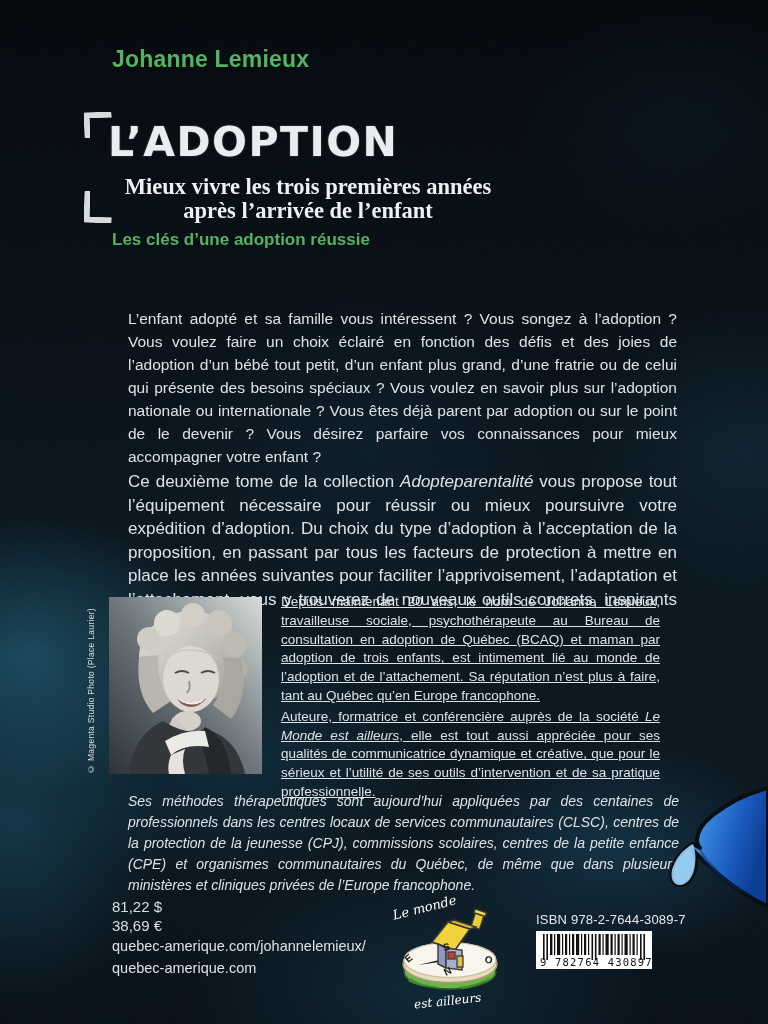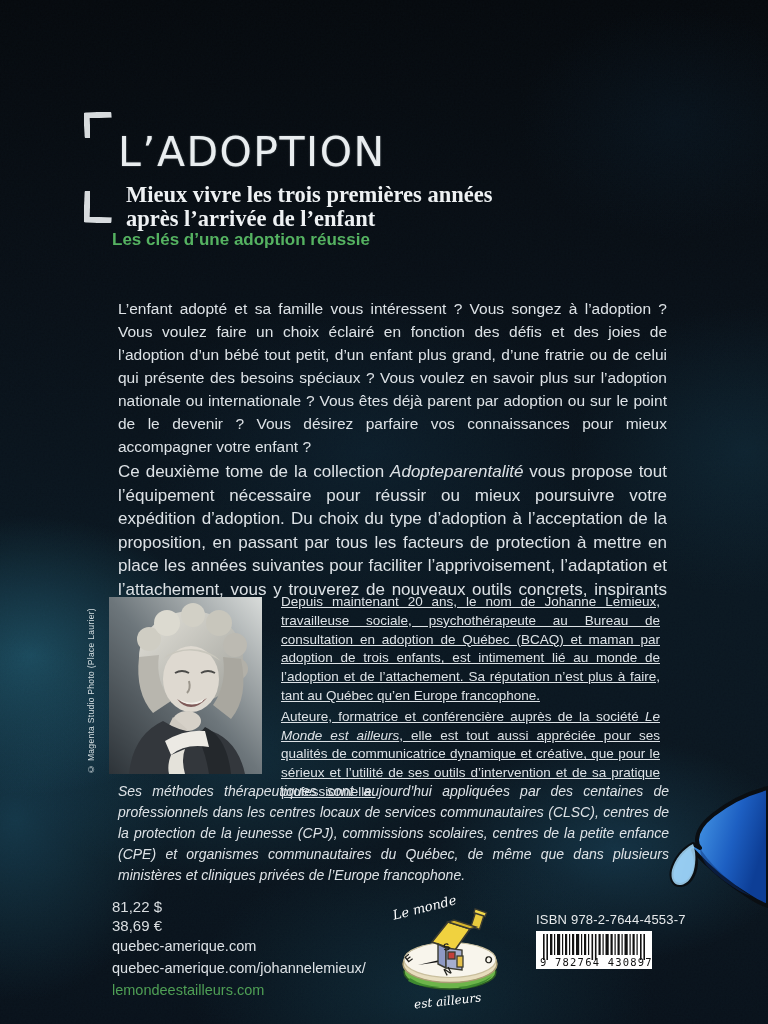--- a/index.html
+++ b/index.html
@@ -15,24 +15,24 @@
       radial-gradient(240px 200px at 97% 44%, rgba(26,78,104,.26), rgba(26,78,104,0) 72%),
       radial-gradient(300px 220px at 48% 44%, rgba(22,64,92,.22), rgba(22,64,92,0) 72%),
       radial-gradient(220px 160px at 88% 12%, rgba(18,52,78,.18), rgba(18,52,78,0) 72%),
       linear-gradient(180deg, #05080c 0%, #080e15 28%, #0a1620 58%, #0a141d 82%, #081019 100%);
   }
   .noise{position:absolute;inset:0;width:100%;height:100%;opacity:.20;mix-blend-mode:screen;pointer-events:none;}
   .author{position:absolute;left:112px;top:46px;font-size:23px;font-weight:bold;color:#55b261;letter-spacing:.2px;}
   .bracket{position:absolute;width:22px;height:20px;opacity:.92;}
   .bracket.top{left:84px;top:112px;border-top:6px solid #e9edef;border-left:6px solid #e9edef;border-radius:2px;transform:rotate(-1.5deg);}
   .bracket.bottom{left:84px;top:191px;height:26px;border-bottom:6px solid #e9edef;border-left:6px solid #e9edef;border-radius:2px;transform:rotate(1deg);}
-  .title{position:absolute;left:108px;top:118px;margin:10px;font-family:"DejaVu Sans",sans-serif;font-size:41px;font-weight:400;color:#e9edef;letter-spacing:1.5px;text-shadow:0 0 2px rgba(225,238,244,.35);}
-  .subtitle{position:absolute;left:110px;top:167px;margin:16px;width:380px;font-family:"Liberation Serif",serif;font-size:22.5px;font-weight:bold;line-height:1.05;color:#eef1f3;}
+  .title{position:absolute;left:108px;top:118px;margin:0;font-family:"DejaVu Sans",sans-serif;font-size:41px;font-weight:700;color:#e9edef;letter-spacing:1.5px;text-shadow:0 0 2px rgba(225,238,244,.35);}
+  .subtitle{position:absolute;left:110px;top:167px;margin:8px;width:380px;font-family:"Liberation Serif",serif;font-size:22.5px;font-weight:bold;line-height:1.05;color:#eef1f3;text-align:center;}
   .tagline{position:absolute;left:112px;top:230px;font-size:17px;font-weight:bold;color:#55b261;}
-  .body{position:absolute;margin:6px;color:#dde2e6;text-align:justify;}
+  .body{position:absolute;margin:16px;color:#dde2e6;text-align:justify;}
   .p1{left:112px;top:291px;width:549px;font-size:15.5px;line-height:23px;}
   .p2{left:112px;top:454px;width:549px;font-size:17px;line-height:23.5px;}
   .p3{left:112px;top:775px;width:551px;font-size:14px;line-height:21px;font-style:italic;}
   .credit{position:absolute;left:86px;top:597px;height:177px;writing-mode:vertical-rl;transform:rotate(180deg);font-size:8.5px;color:#d5dee1;letter-spacing:.3px;white-space:nowrap;}
   .photo{position:absolute;left:109px;top:597px;width:153px;height:177px;}
   .bio-text{position:absolute;left:281px;top:593px;width:379px;color:#dde2e6;font-size:13.5px;line-height:18.8px;text-align:justify;text-decoration:underline;}
   .bio-text p{margin:0;}
   .bio-text p + p{margin-top:2px;}
   .prices{position:absolute;left:112px;top:897px;font-size:15px;line-height:1.28;color:#dadee1;}
   .urls{position:absolute;left:112px;top:936px;font-size:14.5px;line-height:1.5;color:#dde2e6;}
@@ -52,20 +52,21 @@
 <div class="page">
 
   <svg class="noise" xmlns="http://www.w3.org/2000/svg">
     <filter id="grain">
         <feTurbulence type="fractalNoise" baseFrequency="0.55" numOctaves="2" stitchTiles="stitch"></feTurbulence>
       <feColorMatrix type="matrix" values="0 0 0 0 0.10  0 0 0 0 0.35  0 0 0 0 0.48  0 0 0 0.16 0"></feColorMatrix>
       </filter>
     <rect width="100%" height="100%" filter="url(#grain)"></rect>
   </svg>
 
+  <div class="author">Johanne Lemieux</div>
 
   <div class="bracket top"></div>
   <h1 class="title">L’ADOPTION</h1>
   <h2 class="subtitle">Mieux vivre les trois premières années après l’arrivée de l’enfant</h2>
   <div class="bracket bottom"></div>
 
   <div class="tagline">Les clés d’une adoption réussie</div>
 
   <p class="body p1">L’enfant adopté et sa famille vous intéressent ? Vous songez à l’adoption ? Vous voulez faire un choix éclairé en fonction des défis et des joies de l’adoption d’un bébé tout petit, d’un enfant plus grand, d’une fratrie ou de celui qui présente des besoins spéciaux ? Vous voulez en savoir plus sur l’adoption nationale ou internationale ? Vous êtes déjà parent par adoption ou sur le point de le devenir ? Vous désirez parfaire vos connaissances pour mieux accompagner votre enfant ?</p>
 
@@ -118,23 +119,22 @@
   </div>
 
   <p class="body p3">Ses méthodes thérapeutiques sont aujourd’hui appliquées par des centaines de professionnels dans les centres locaux de services communautaires (CLSC), centres de la protection de la jeunesse (CPJ), commissions scolaires, centres de la petite enfance (CPE) et organismes communautaires du Québec, de même que dans plusieurs ministères et cliniques privées de l’Europe francophone.</p>
 
   <div class="prices">
     <div>81,22 $</div>
     <div>38,69 €</div>
   </div>
 
   <div class="urls">
+    <div>quebec-amerique.com/johannelemieux/</div>
     <div>quebec-amerique.com</div>
-    <div>quebec-amerique.com/johannelemieux/</div>
-    <div class="green">lemondeestailleurs.com</div>
   </div>
 
   <div class="logo">
     <svg width="124" height="116" viewBox="0 0 124 116" xmlns="http://www.w3.org/2000/svg">
       <ellipse cx="62" cy="74" rx="46" ry="17" fill="#6db54a" stroke="#2c5a22" stroke-width="1.5"></ellipse>
       <path d="M22,80 q12,8 30,9 q-20,1 -32,-6 Z" fill="#3f8a30"></path>
       <path d="M70,89 q22,-2 34,-11 q-8,10 -30,13 Z" fill="#3f8a30"></path>
       <ellipse cx="62" cy="66" rx="47" ry="18.5" fill="#e7ddbe" stroke="#a99c74" stroke-width="1.5"></ellipse>
       <ellipse cx="62" cy="62" rx="46" ry="17.5" fill="#f8f5ec" stroke="#c9bf9e" stroke-width="1.2"></ellipse>
       <path d="M60,60 L30,67 L58,63 L64,61 Z" fill="#141414"></path>
@@ -151,21 +151,21 @@
       <rect x="69" y="58" width="6" height="11" fill="#e4c04a" stroke="#3a3a30" stroke-width="1.3"></rect>
       <text x="56" y="53" font-size="10" font-weight="bold" fill="#20201c" transform="rotate(-12 56 53)">S</text>
       <text x="20" y="65" font-size="10" font-weight="bold" fill="#20201c" transform="rotate(-38 20 65)">E</text>
       <text x="96" y="64" font-size="10" font-weight="bold" fill="#20201c" transform="rotate(16 96 64)">O</text>
       <text x="58" y="78" font-size="10" font-weight="bold" fill="#20201c" transform="rotate(-28 58 78)">N</text>
     </svg>
     <div class="hand top">Le monde</div>
     <div class="hand bottom">est ailleurs</div>
   </div>
 
-  <div class="isbn">ISBN 978-2-7644-4553-7</div>
+  <div class="isbn">ISBN 978-2-7644-3089-7</div>
 
   <div class="barcode">
     <svg width="116" height="38" viewBox="0 0 116 38" xmlns="http://www.w3.org/2000/svg">
       <rect width="116" height="38" fill="#ffffff"></rect>
       <g fill="#111111">
         <rect x="7" y="3" width="1.6" height="26"></rect>
           <rect x="10.4" y="3" width="1.6" height="26"></rect>
         <rect x="14" y="3" width="2.4" height="21"></rect>
           <rect x="18" y="3" width="1.2" height="21"></rect>
         <rect x="21" y="3" width="3.2" height="21"></rect>

